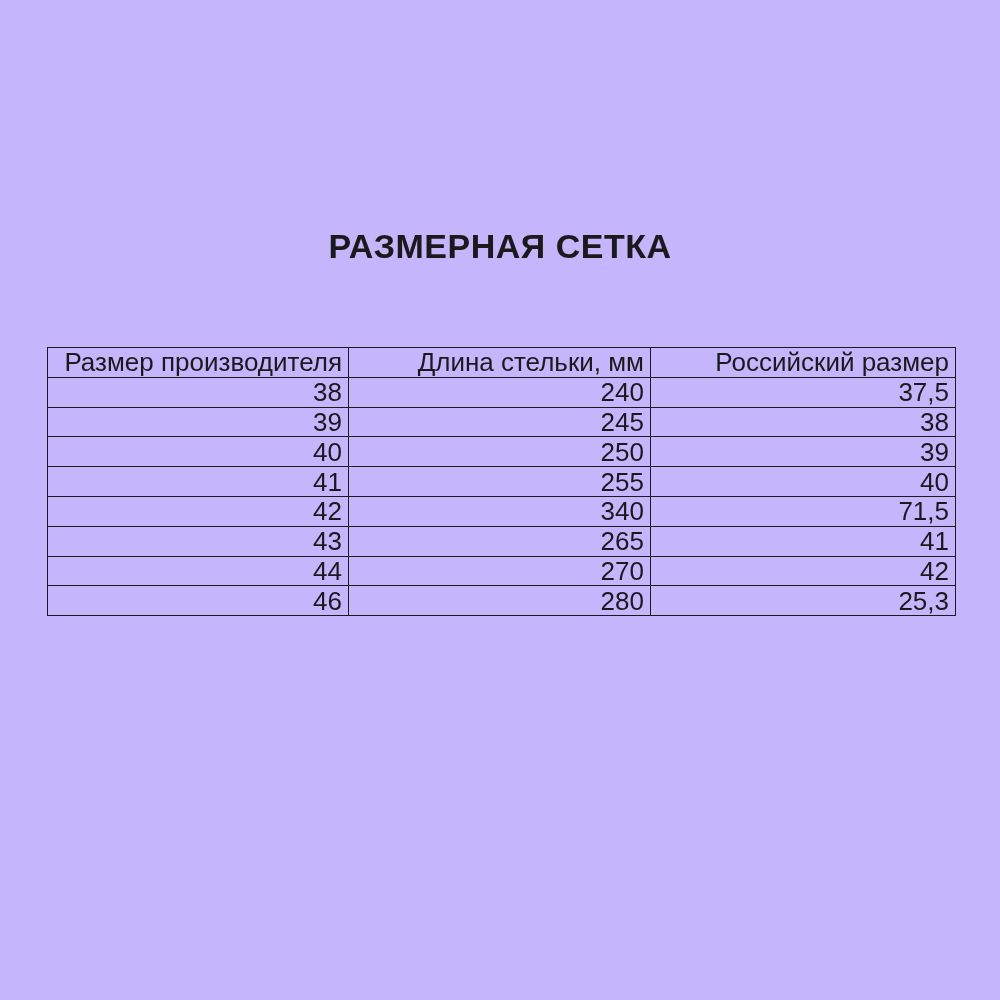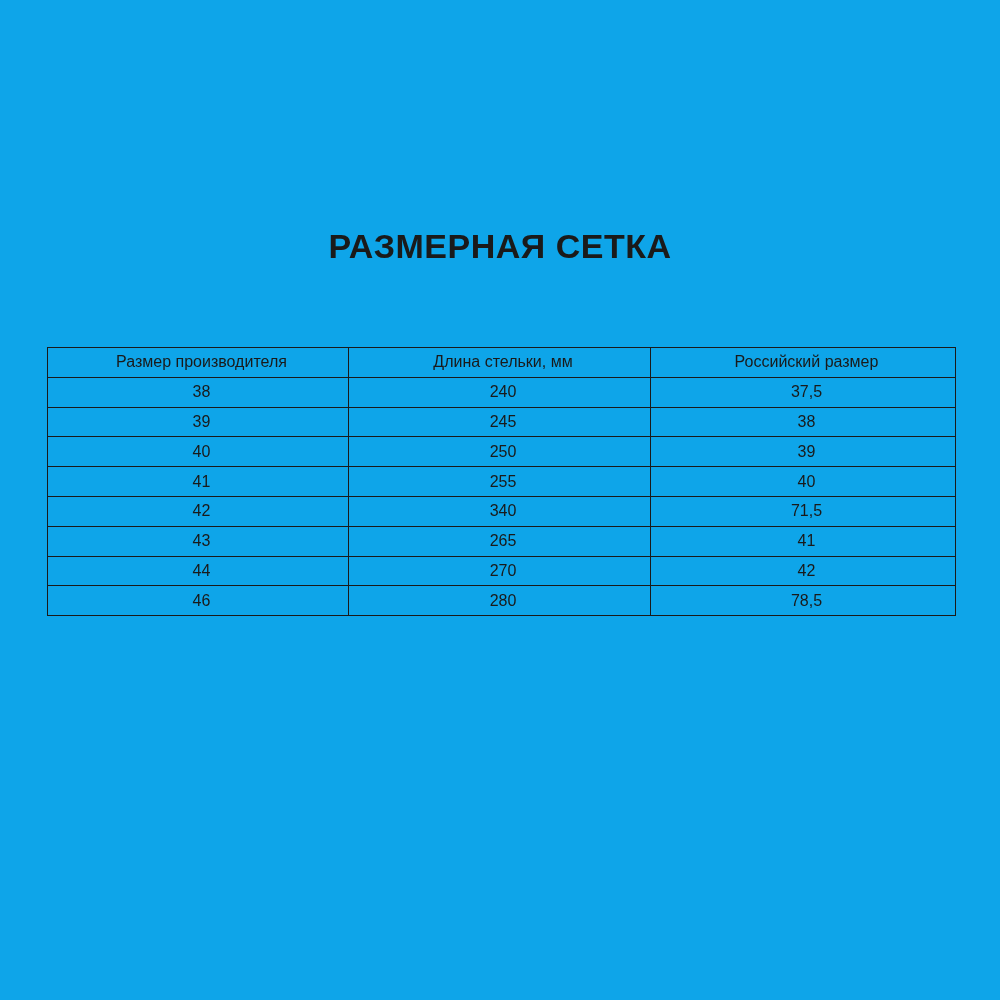--- a/index.html
+++ b/index.html
@@ -9,21 +9,21 @@
     height: 1000px;
     background: #ffffff;
     font-family: "Liberation Sans", sans-serif;
     color: #1a1a1a;
   }
 
   .page {
     position: relative;
     width: 1000px;
     height: 1000px;
-    background: #0ea5e9;
+    background: #c4b5fd;
     overflow: hidden;
   }
 
   .page-title {
     position: absolute;
     top: 228px;
     left: 0;
     width: 100%;
     text-align: center;
     font-size: 34px;
@@ -44,23 +44,23 @@
 
   table.size-table col.c1 { width: 301px; }
   table.size-table col.c2 { width: 302px; }
   table.size-table col.c3 { width: 305px; }
 
   table.size-table th,
   table.size-table td {
     border: 1.5px solid #1a1a1a;
     height: 29.8px;
     padding: 0 6px 0 13px;
-    font-size: 16px;
+    font-size: 26px;
     line-height: 1;
-    text-align: center;
+    text-align: right;
     vertical-align: middle;
     font-weight: 400;
     color: #1a1a1a;
     white-space: nowrap;
     overflow: hidden;
   }
 
   table.size-table th {
     font-weight: 400;
   }
@@ -117,18 +117,18 @@
           <td>41</td>
         </tr>
         <tr>
           <td>44</td>
           <td>270</td>
           <td>42</td>
         </tr>
         <tr>
           <td>46</td>
           <td>280</td>
-          <td>78,5</td>
+          <td>25,3</td>
         </tr>
       </tbody>
   </table>
 
 </div>
 
 </body></html>

